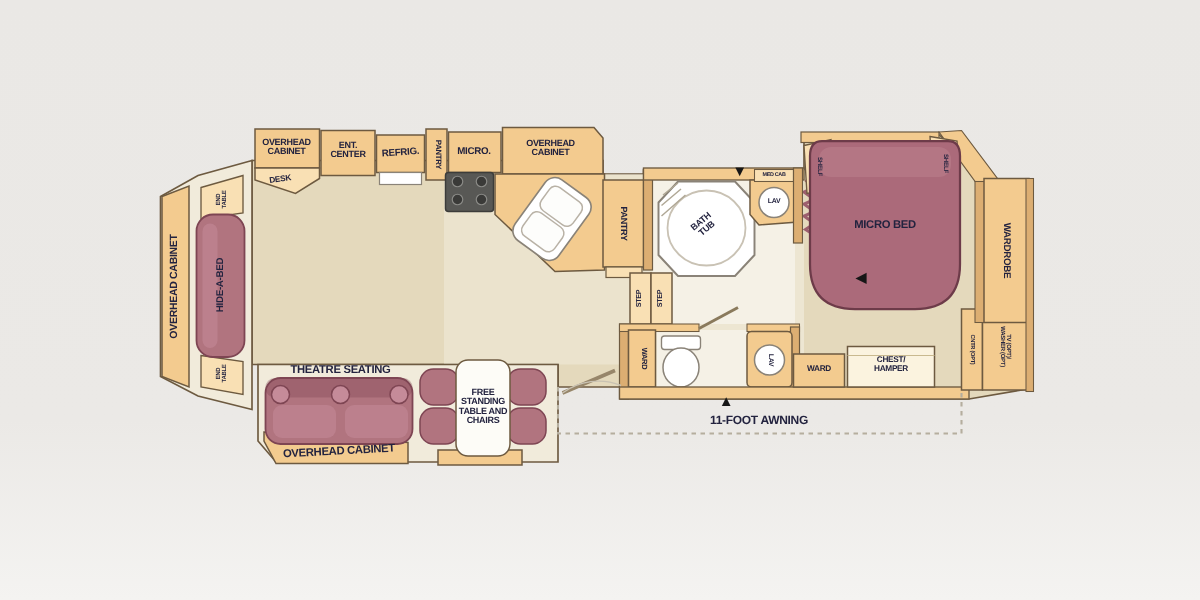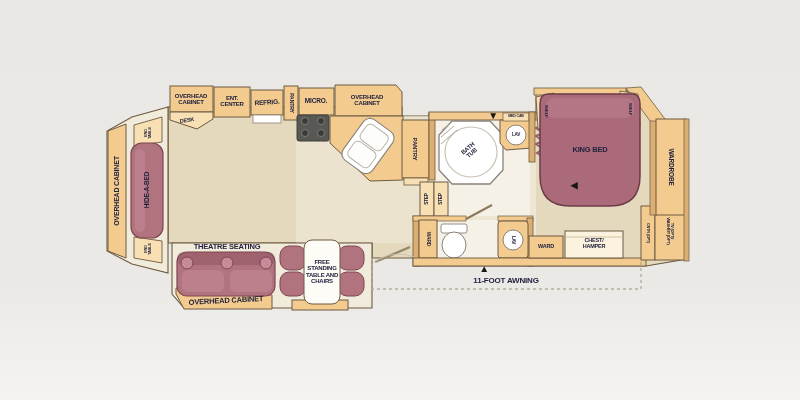--- a/index.html
+++ b/index.html
@@ -143,21 +143,21 @@
       <div class="lbl" style="left: 291px; top: 103px; font-size: 5.2px; transform: translate(-50%, -50%) rotate(90deg);">PANTRY</div>
       <div class="lbl" style="left: 316px; top: 101px; font-size: 6.5px; transform: translate(-50%, -50%) rotate(0deg);">MICRO.</div>
       <div class="lbl" style="left: 367px; top: 100px; font-size: 6px; transform: translate(-50%, -50%) rotate(0deg);">OVERHEAD
 CABINET</div>
       <div class="lbl" style="left: 415px; top: 149px; font-size: 6px; transform: translate(-50%, -50%) rotate(90deg);">PANTRY</div>
       <div class="lbl" style="left: 470px; top: 151px; font-size: 6px; transform: translate(-50%, -50%) rotate(-40deg);">BATH
 TUB</div>
       <div class="lbl" style="left: 516px; top: 117px; font-size: 3.6px; transform: translate(-50%, -50%) rotate(0deg);">MED CAB</div>
       <div class="lbl" style="left: 516px; top: 135px; font-size: 4.6px; transform: translate(-50%, -50%) rotate(0deg);">LAV</div>
       <div class="lbl" style="left: 546px; top: 111px; font-size: 4.2px; transform: translate(-50%, -50%) rotate(90deg);">SHELF</div>
-      <div class="lbl" style="left: 590px; top: 150px; font-size: 7.5px; transform: translate(-50%, -50%) rotate(0deg);">KING BED</div>
+      <div class="lbl" style="left: 590px; top: 150px; font-size: 7.5px; transform: translate(-50%, -50%) rotate(0deg);">MICRO BED</div>
       <div class="lbl" style="left: 630px; top: 109px; font-size: 4.2px; transform: translate(-50%, -50%) rotate(90deg);">SHELF</div>
       <div class="lbl" style="left: 671px; top: 167px; font-size: 6.5px; transform: translate(-50%, -50%) rotate(90deg);">WARDROBE</div>
       <div class="lbl" style="left: 648px; top: 233px; font-size: 3.8px; transform: translate(-50%, -50%) rotate(90deg);">CNTR (OPT)</div>
       <div class="lbl" style="left: 670px; top: 231px; font-size: 4px; transform: translate(-50%, -50%) rotate(90deg);">TV (OPT)/
 WASHER (OPT)</div>
       <div class="lbl" style="left: 546px; top: 247px; font-size: 5.5px; transform: translate(-50%, -50%) rotate(0deg);">WARD</div>
       <div class="lbl" style="left: 594px; top: 244px; font-size: 5.5px; transform: translate(-50%, -50%) rotate(0deg);">CHEST/
 HAMPER</div>
       <div class="lbl" style="left: 513px; top: 240px; font-size: 4.6px; transform: translate(-50%, -50%) rotate(90deg);">LAV</div>
       <div class="lbl" style="left: 428px; top: 239px; font-size: 5px; transform: translate(-50%, -50%) rotate(90deg);">WARD</div>

